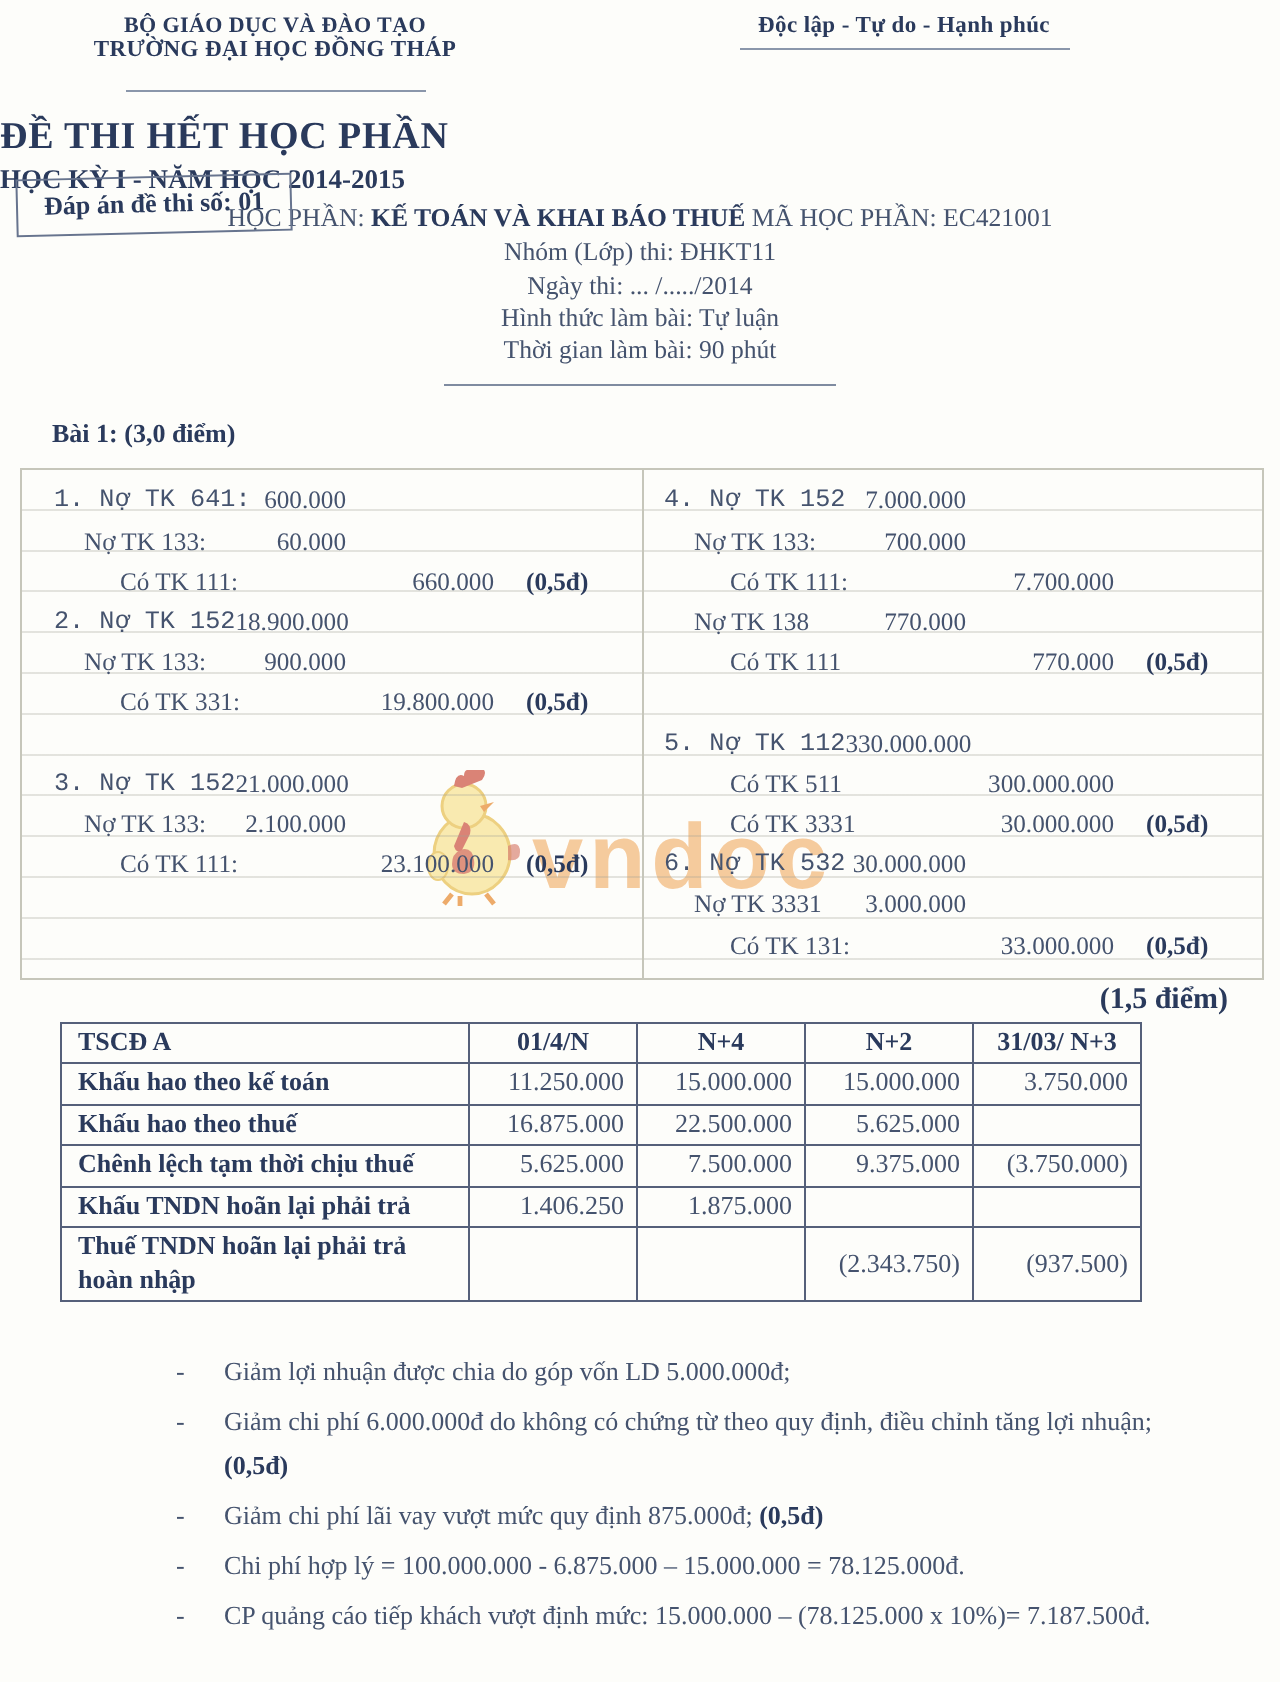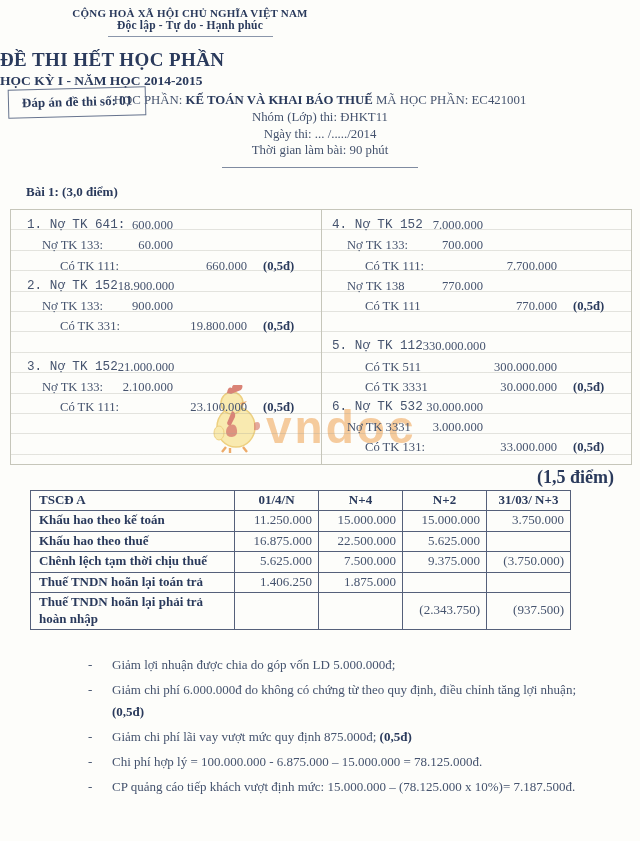--- a/index.html
+++ b/index.html
@@ -68,21 +68,21 @@
   .ind0{padding-left:2px;font-family:Liberation Mono, monospace;}
   .ind1{padding-left:17px;}
   .ind2{padding-left:35px;}
   .e-amt{flex:1;text-align:right;white-space:pre;}
   .e-amt.debit{padding-right:84px;}
   .e-amt.credit{padding-right:10px;}
   .e-score{flex:0 0 58px;font-weight:bold;color:var(--dark);padding-left:6px;}
 
   
   .sec2-heading{margin-top:18px;}
-  .score-note{text-align:right;font-size:18px;font-weight:bold;color:var(--dark);margin:2px 26px 2px 0;}
+  .score-note{text-align:right;font-size:15px;font-weight:bold;color:var(--dark);margin:2px 26px 2px 0;}
   table.b2{
     border-collapse:collapse;
     margin-left:30px;
     font-size:13px;
   }
   table.b2 th,table.b2 td{
     border:1.1px solid var(--tbl);
     padding:1px 6px 2px;
     line-height:16.5px;
   }
@@ -125,40 +125,45 @@
       <path d="M16 62 l-4 5 M20 63 l0 5 M33 62 l4 5" stroke="#e8923f" stroke-width="2.4" fill="none"></path>
       <ellipse cx="9" cy="48" rx="5" ry="7" fill="#f8e49a" stroke="#e8c25c"></ellipse>
     </svg>
   </span>
   <span class="wm-text">vndoc</span>
 </div>
 
 <div class="content">
 
   <div class="hdr">
+    <div class="hdr-block hdr-left">
+      <div class="hdr-l1">BỘ GIÁO DỤC VÀ ĐÀO TẠO</div>
+      <div class="hdr-l2">TRƯỜNG ĐẠI HỌC ĐỒNG THÁP</div>
+      <div class="hdr-rule"></div>
+    </div>
     <div class="hdr-block hdr-right">
-      <div class="hdr-l1">CỘNG HOÀ XÃ HỘI CHỦ NGHĨA VIỆT NAM</div>
       <div class="hdr-l2">Độc lập - Tự do - Hạnh phúc</div>
       <div class="hdr-rule"></div>
     </div>
   </div>
 
   <div class="answer-box">Đáp án đề thi số: 01</div>
 
   <div class="title-wrap">
     <div class="title-1">ĐỀ THI HẾT HỌC PHẦN</div>
     <div class="title-2">HỌC KỲ I - NĂM HỌC 2014-2015</div>
   </div>
 
   <div class="course">
     <div class="subj">
       <span>HỌC PHẦN: </span><b>KẾ TOÁN VÀ KHAI BÁO THUẾ</b><span> MÃ HỌC PHẦN: EC421001</span>
     </div>
     <div class="info-line">Nhóm (Lớp) thi: ĐHKT11</div>
     <div class="info-line">Ngày thi: ... /...../2014</div>
+    <div class="info-line">Hình thức làm bài: Tự luận</div>
     <div class="info-line">Thời gian làm bài: 90 phút</div>
     <div class="mid-rule"></div>
   </div>
 
   <div class="sec-heading">Bài 1: (3,0 điểm)</div>
   <div class="entries-box">
     <div class="entries-col" id="entries-left">
         <div class="e-line">
           <span class="e-lbl ind0">1. Nợ TK 641:</span>
           <span class="e-amt debit">600.000</span>
@@ -293,21 +298,21 @@
           <td class="num"></td>
         </tr>
         <tr>
           <td class="row-label">Chênh lệch tạm thời chịu thuế</td>
           <td class="num">5.625.000</td>
           <td class="num">7.500.000</td>
           <td class="num">9.375.000</td>
           <td class="num">(3.750.000)</td>
         </tr>
         <tr>
-          <td class="row-label">Thuế TNDN hoãn lại toán trả</td>
+          <td class="row-label">Khấu TNDN hoãn lại phải trả</td>
           <td class="num">1.406.250</td>
           <td class="num">1.875.000</td>
           <td class="num"></td>
           <td class="num"></td>
         </tr>
         <tr>
           <td class="row-label">Thuế TNDN hoãn lại phải trả hoàn nhập</td>
           <td class="num"></td>
           <td class="num"></td>
           <td class="num">(2.343.750)</td>

